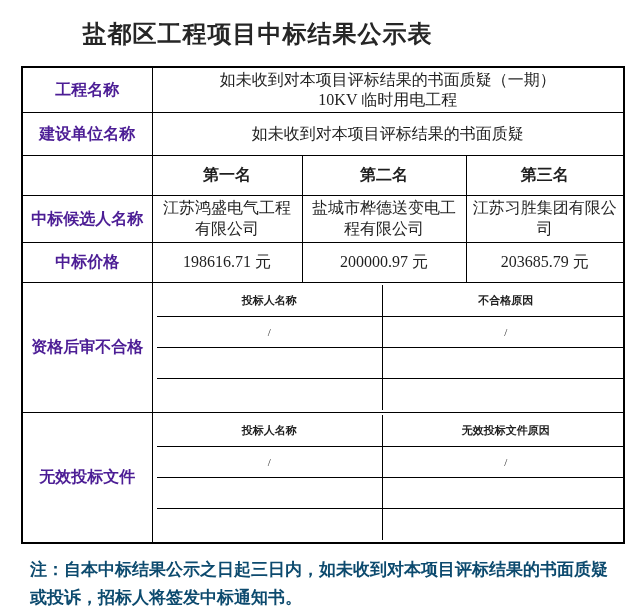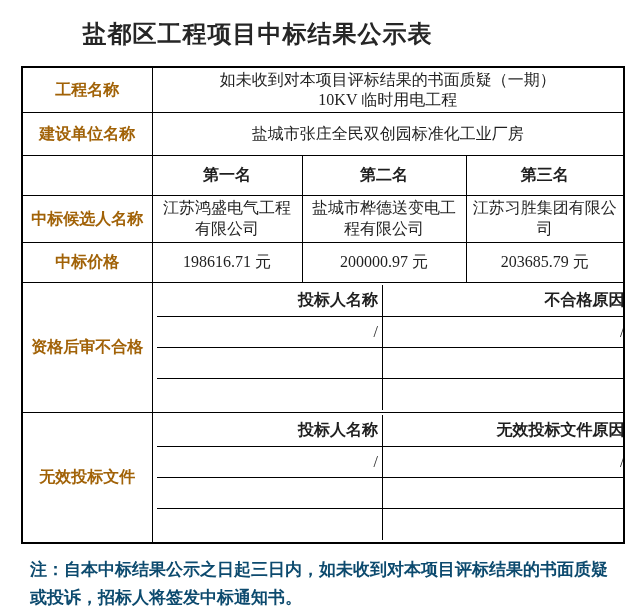--- a/index.html
+++ b/index.html
@@ -38,21 +38,21 @@
     border: 1px solid #000;
     text-align: center;
     vertical-align: middle;
     padding: 2px 4px;
     overflow: hidden;
   }
   table.main th {
     font-family: "Liberation Sans", "DejaVu Sans", sans-serif;
     font-weight: bold;
     font-size: 16px;
-    color: #a16207;
+    color: #4c1d95;
   }
   table.main td { font-size: 16px; color: #1f1f1f; }
   col.c1 { width: 130px; }
   col.c2 { width: 150px; }
   col.c3 { width: 164px; }
   col.c4 { width: 158px; }
   tr.r1 { height: 43px; }
   tr.r2 { height: 43px; }
   tr.r3 { height: 40px; }
   tr.r4 { height: 46px; }
@@ -66,23 +66,23 @@
   .cell-line { line-height: 20px; }
   td.nested-cell { padding: 0; }
   table.sub {
     width: 100%;
     height: 125px;
     border-collapse: collapse;
     table-layout: fixed;
   }
   table.sub td {
     border: 1px solid #000;
-    text-align: right;
+    text-align: center;
     vertical-align: middle;
-    font-size: 16px;
+    font-size: 11px;
     padding: 1px 4px;
   }
   table.sub col.s1 { width: 226px; }
   table.sub col.s2 { width: 246px; }
   table.sub tr { height: 31px; }
   table.sub tr.sub-head td {
     border-top: none;
     font-family: "Liberation Sans", "DejaVu Sans", sans-serif;
     font-weight: bold;
   }
@@ -119,21 +119,21 @@
         <tr class="r1">
       <th>工程名称</th>
       <td colspan="3">
         <div class="cell-line">如未收到对本项目评标结果的书面质疑（一期）</div>
         <div class="cell-line">10KV 临时用电工程</div>
       </td>
     </tr>
 
     <tr class="r2">
       <th>建设单位名称</th>
-      <td colspan="3">盐城市张庄全民双创园标准化工业厂房</td>
+      <td colspan="3">如未收到对本项目评标结果的书面质疑</td>
     </tr>
 
     <tr class="r3">
       <th></th>
       <td class="rank">第一名</td>
       <td class="rank">第二名</td>
       <td class="rank">第三名</td>
     </tr>
 
     <tr class="r4">

